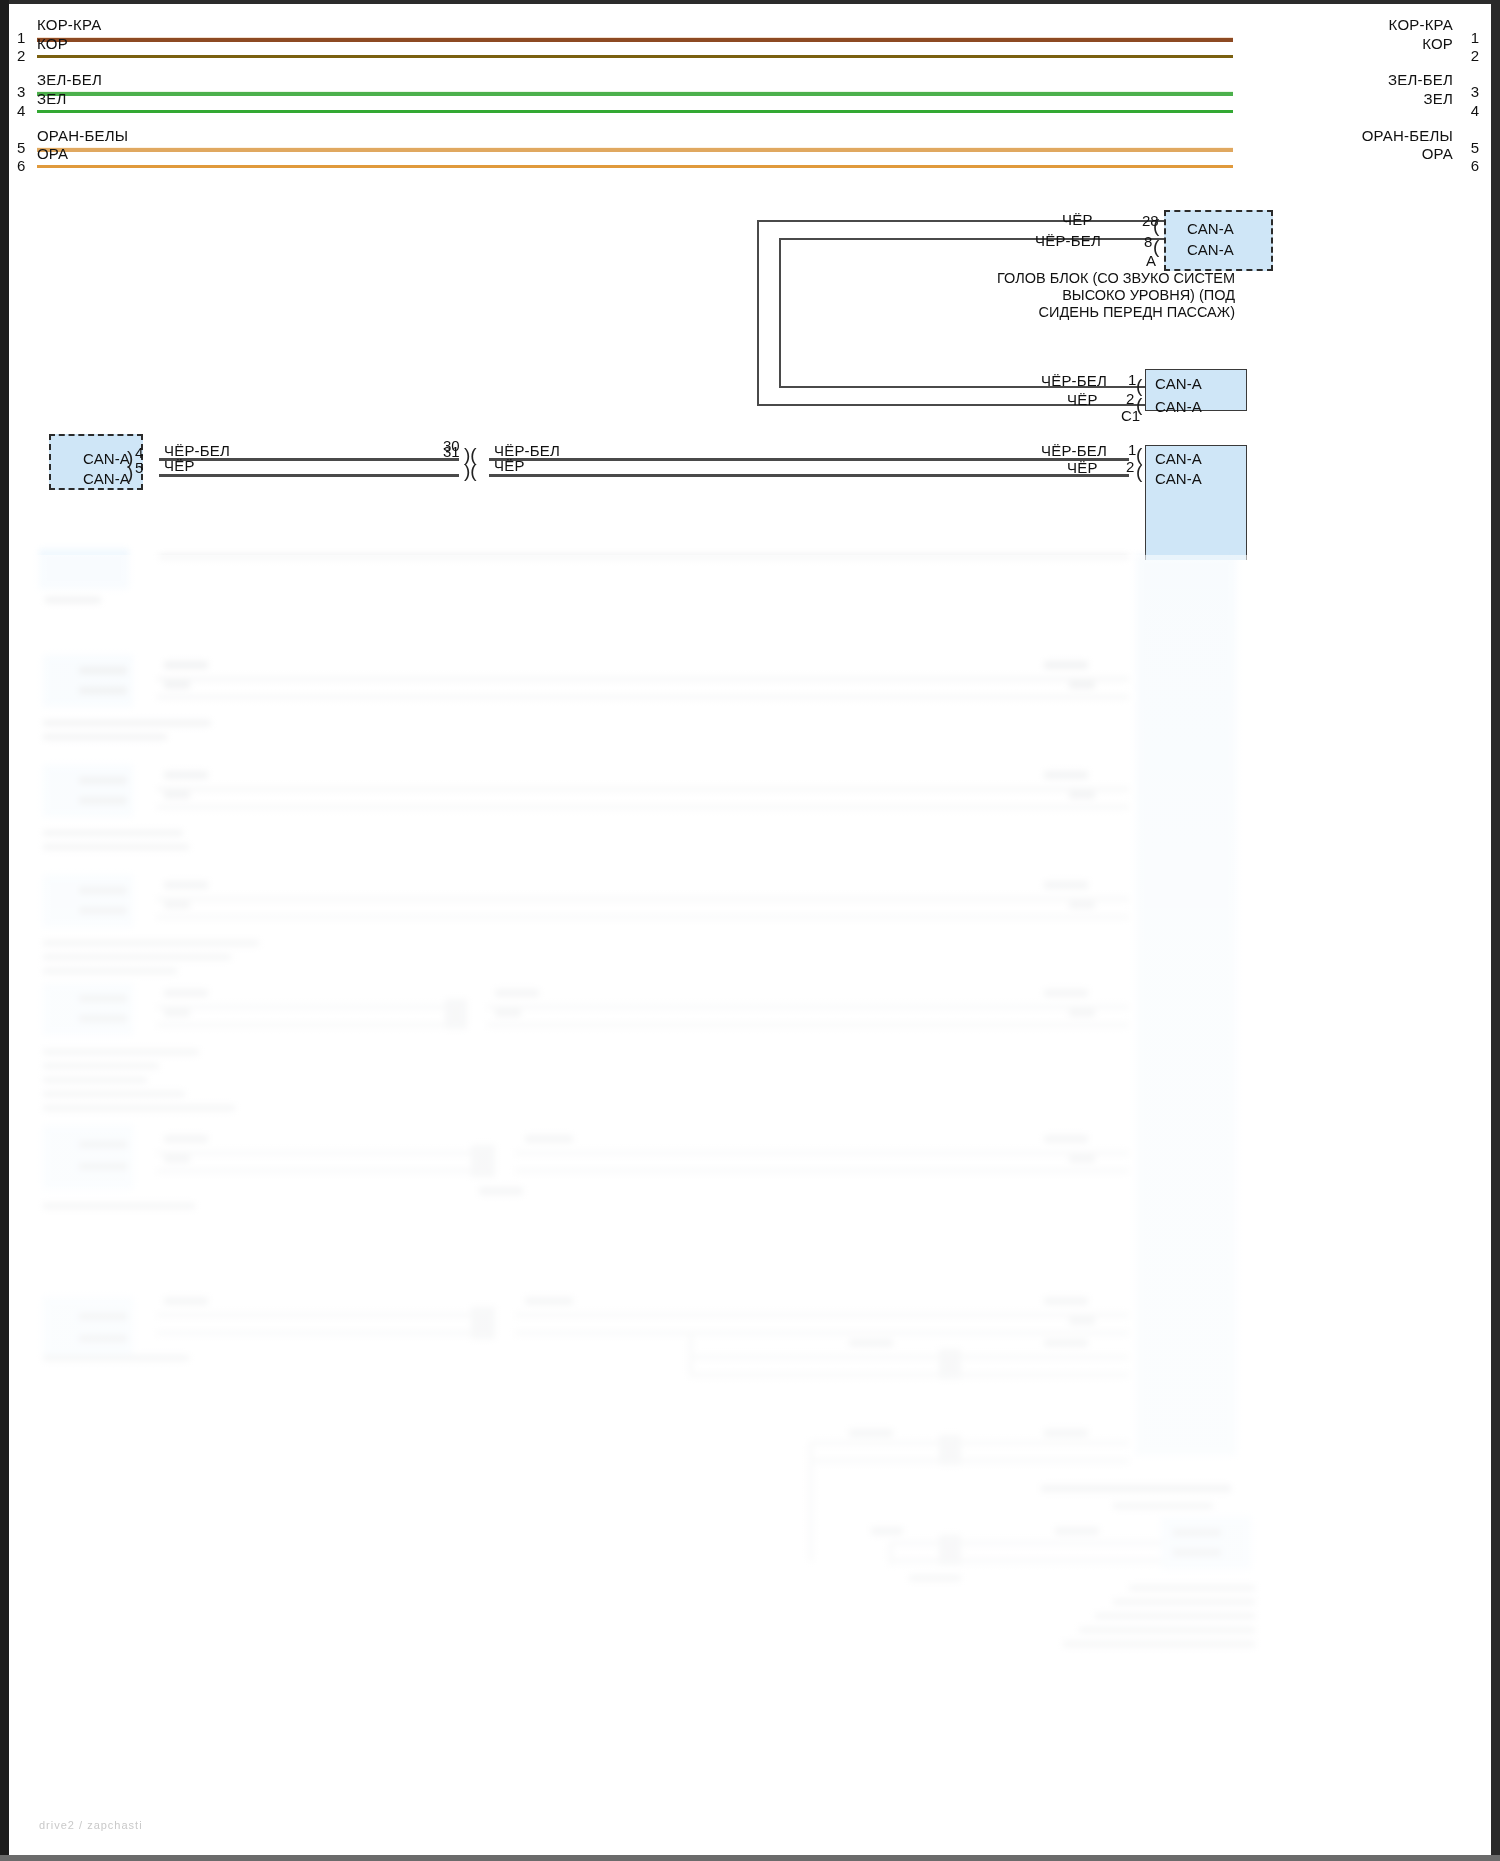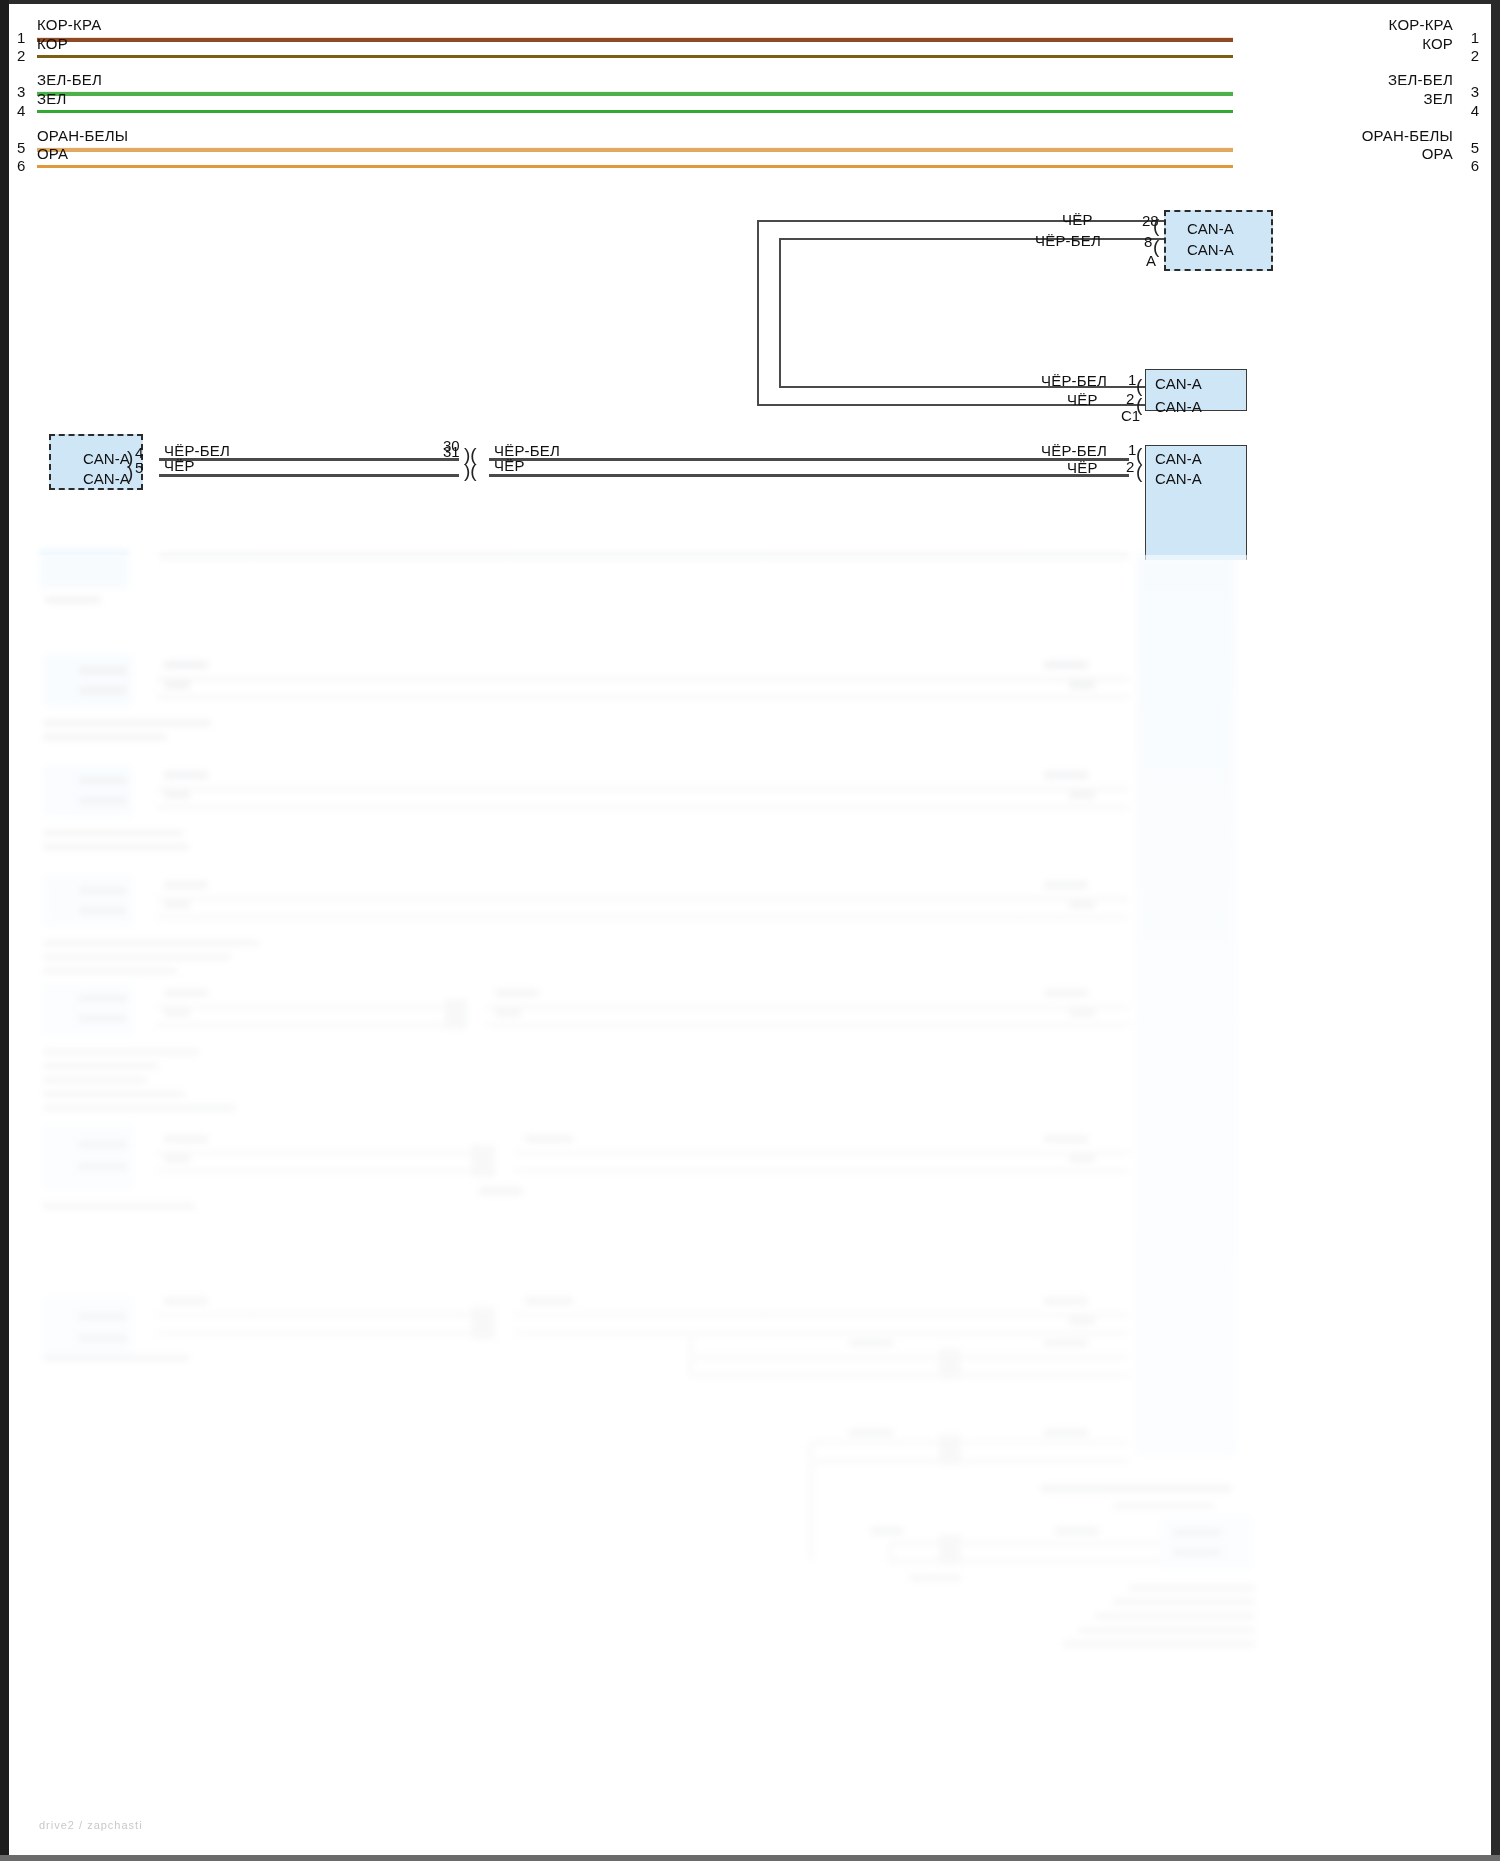--- a/index.html
+++ b/index.html
@@ -101,20 +101,23 @@
 
     <div class="wlabel" style="left:1053px;top:207px;">ЧЁР</div>
     <div class="pin" style="left:1133px;top:208px;">28</div>
     <div class="conn" style="left:1144px;top:212px;">(</div>
 
     <div class="wlabel" style="left:1026px;top:228px;">ЧЁР-БЕЛ</div>
     <div class="pin" style="left:1135px;top:229px;">8</div>
     <div class="conn" style="left:1144px;top:233px;">(</div>
     <div class="pin" style="left:1137px;top:248px;">A</div>
 
+    <div class="caption" style="right:256px;top:266px;width:420px;">ГОЛОВ БЛОК (СО ЗВУКО СИСТЕМ
+ВЫСОКО УРОВНЯ) (ПОД
+СИДЕНЬ ПЕРЕДН ПАССАЖ)</div>
 
     <div class="bus" style="left:1136px;top:365px;width:100px;height:40px;"></div>
     <div class="blkrow" style="left:1146px;top:371px;">CAN-A</div>
     <div class="blkrow" style="left:1146px;top:394px;">CAN-A</div>
 
     <div class="wlabel" style="left:1032px;top:368px;">ЧЁР-БЕЛ</div>
     <div class="pin" style="left:1119px;top:367px;">1</div>
     <div class="conn" style="left:1127px;top:372px;">(</div>
 
     <div class="wlabel" style="left:1058px;top:387px;">ЧЁР</div>

